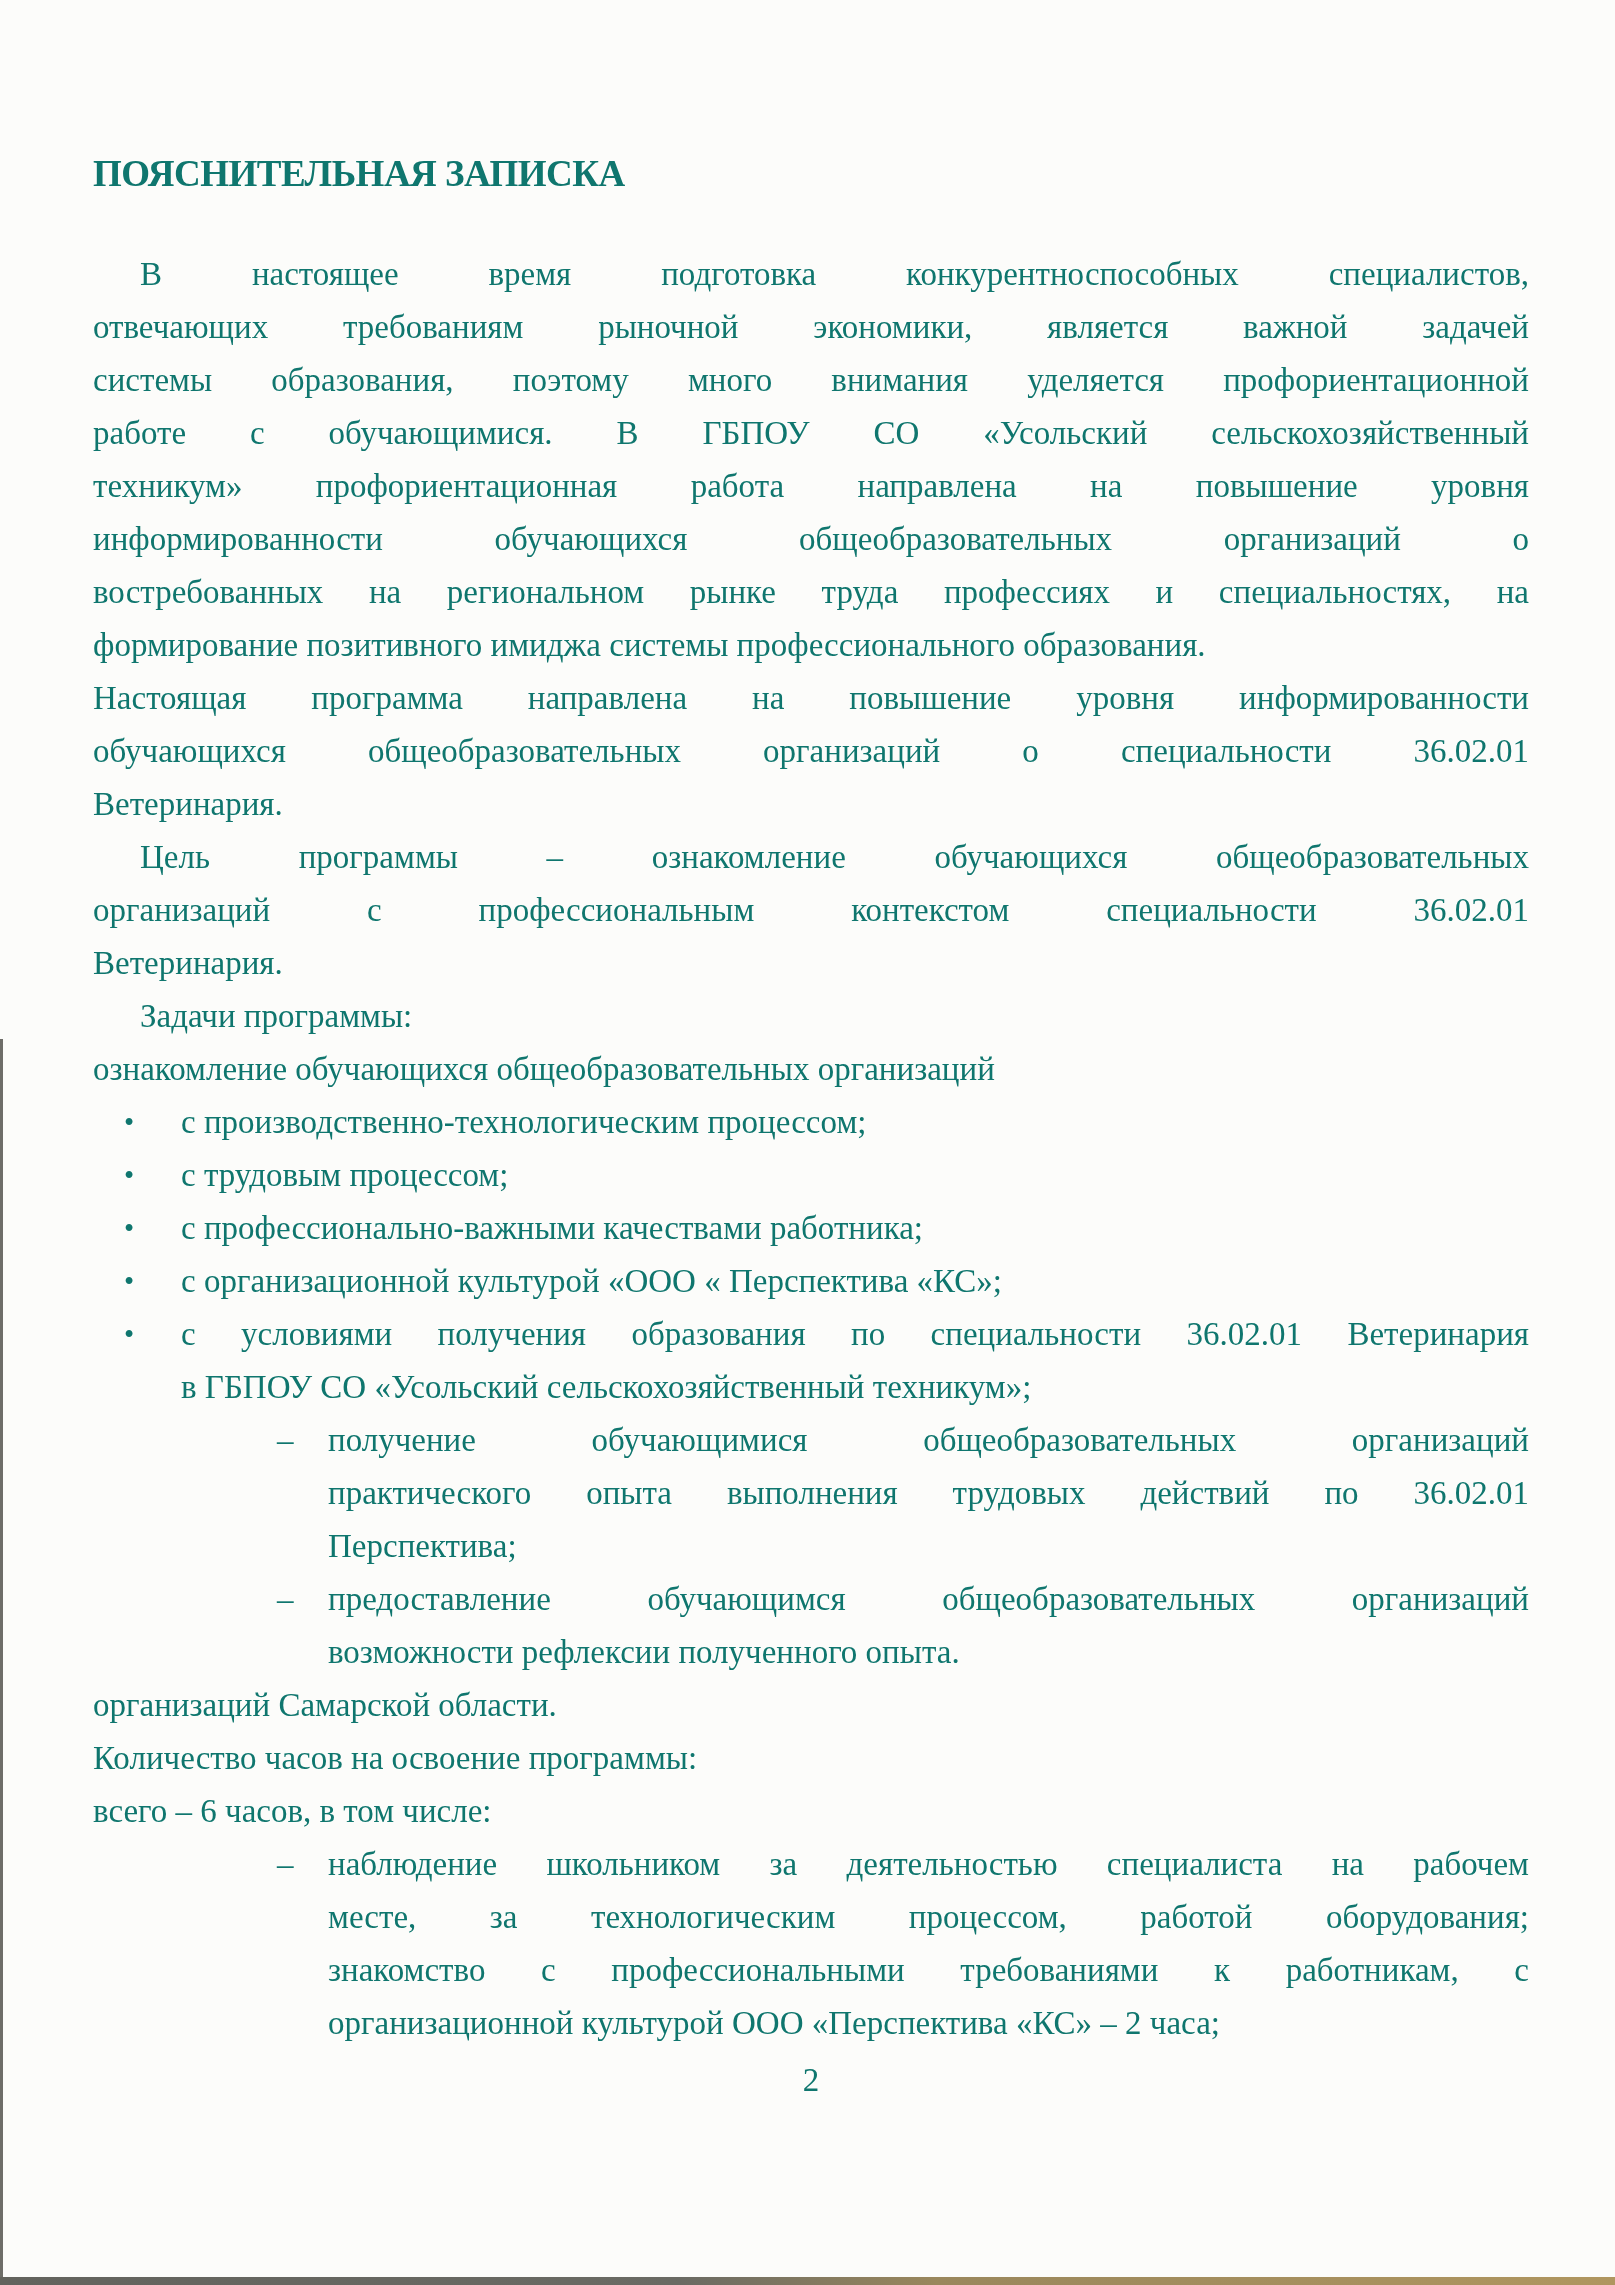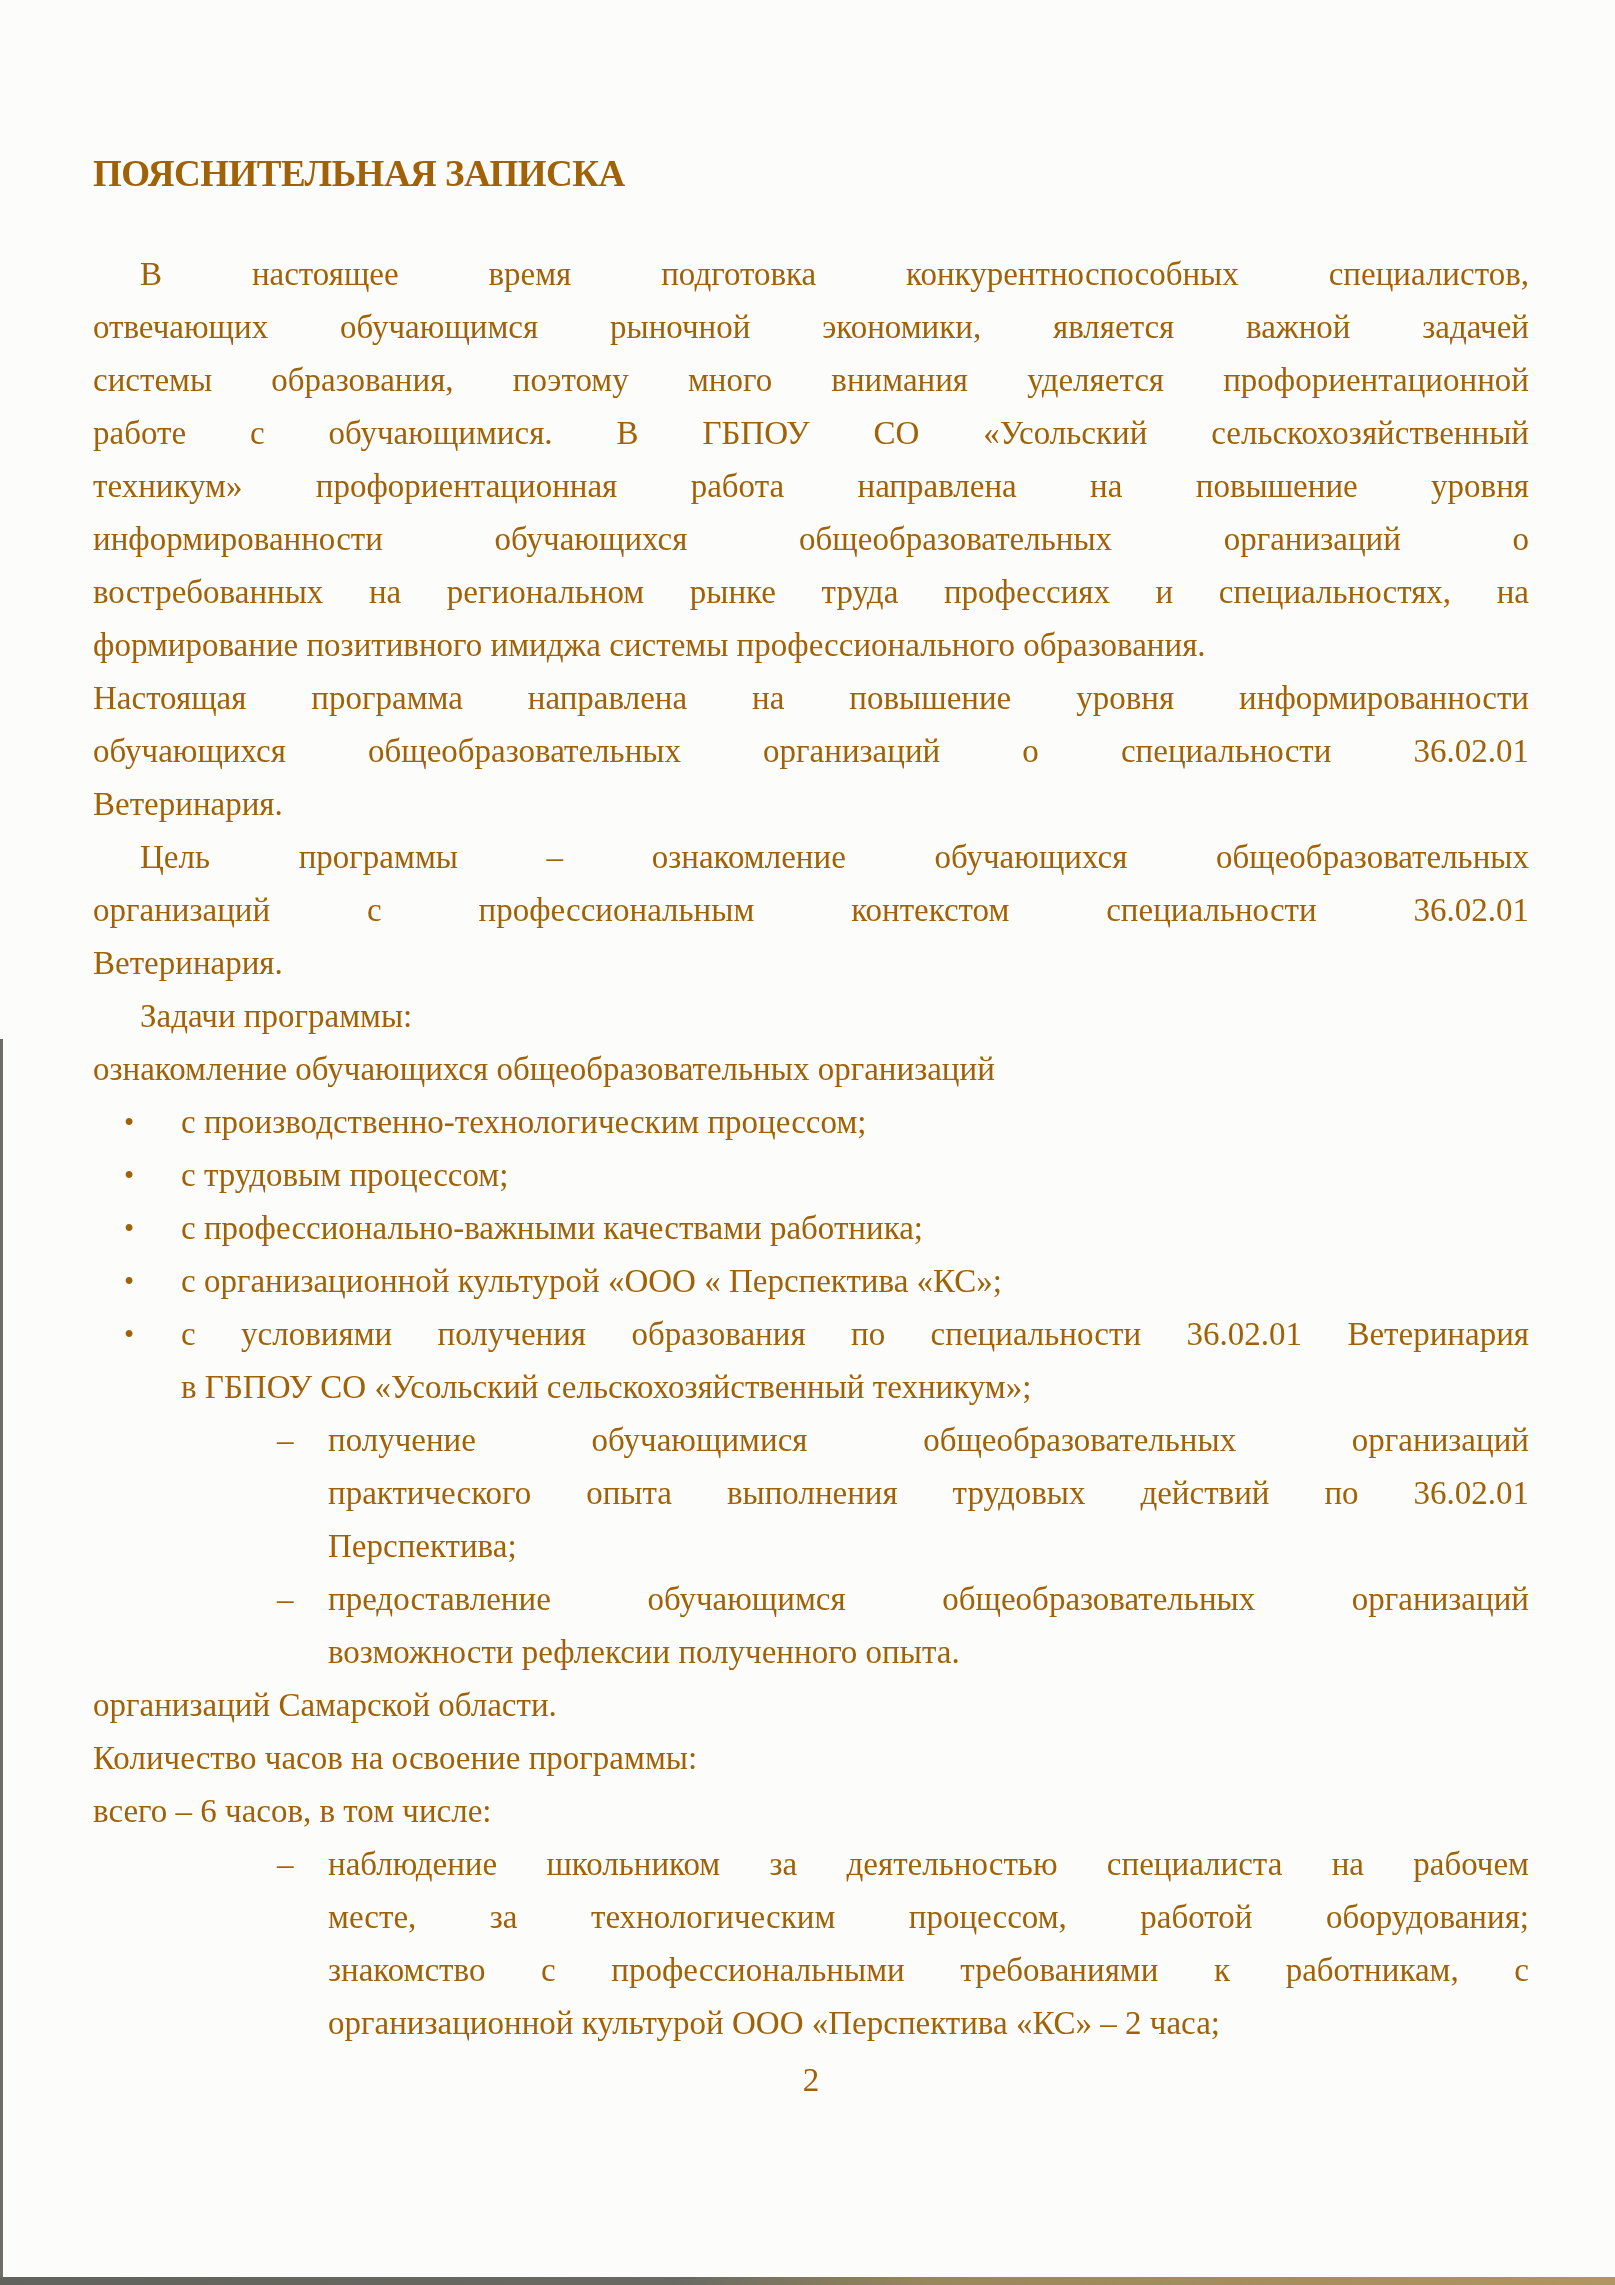--- a/index.html
+++ b/index.html
@@ -1,21 +1,21 @@
 <!DOCTYPE html>
 <html><head>
 <meta charset="utf-8">
 <style>
   html,body{margin:0;padding:0;background:#8a8a8a;}
   .page{
     position:relative;
     width:1615px;height:2286px;
     background:#fcfcfa;
     font-family:"Liberation Serif","DejaVu Serif",serif;
-    color:#a16207;
+    color:#0f766e;
     overflow:hidden;
   }
   .content{
     position:absolute;
     left:93px;top:147px;
     width:1436px;
   }
   .doc-title{
     font-size:37px;
     font-weight:bold;
@@ -65,21 +65,21 @@
 <body>
 
 <div class="page">
 
   <div class="content">
 
     <div class="doc-title">ПОЯСНИТЕЛЬНАЯ ЗАПИСКА</div>
 
     <div>
       <div class="line indent">В настоящее время подготовка конкурентноспособных специалистов,</div>
-      <div class="line">отвечающих обучающимся рыночной экономики, является важной задачей</div>
+      <div class="line">отвечающих требованиям рыночной экономики, является важной задачей</div>
       <div class="line">системы образования, поэтому много внимания уделяется профориентационной</div>
       <div class="line">работе с обучающимися. В ГБПОУ СО «Усольский сельскохозяйственный</div>
       <div class="line">техникум» профориентационная работа направлена на повышение уровня</div>
       <div class="line">информированности обучающихся общеобразовательных организаций о</div>
       <div class="line">востребованных на региональном рынке труда профессиях и специальностях, на</div>
       <div class="line last">формирование позитивного имиджа системы профессионального образования.</div>
     </div>
 
     <div>
       <div class="line">Настоящая программа направлена на повышение уровня информированности</div>

